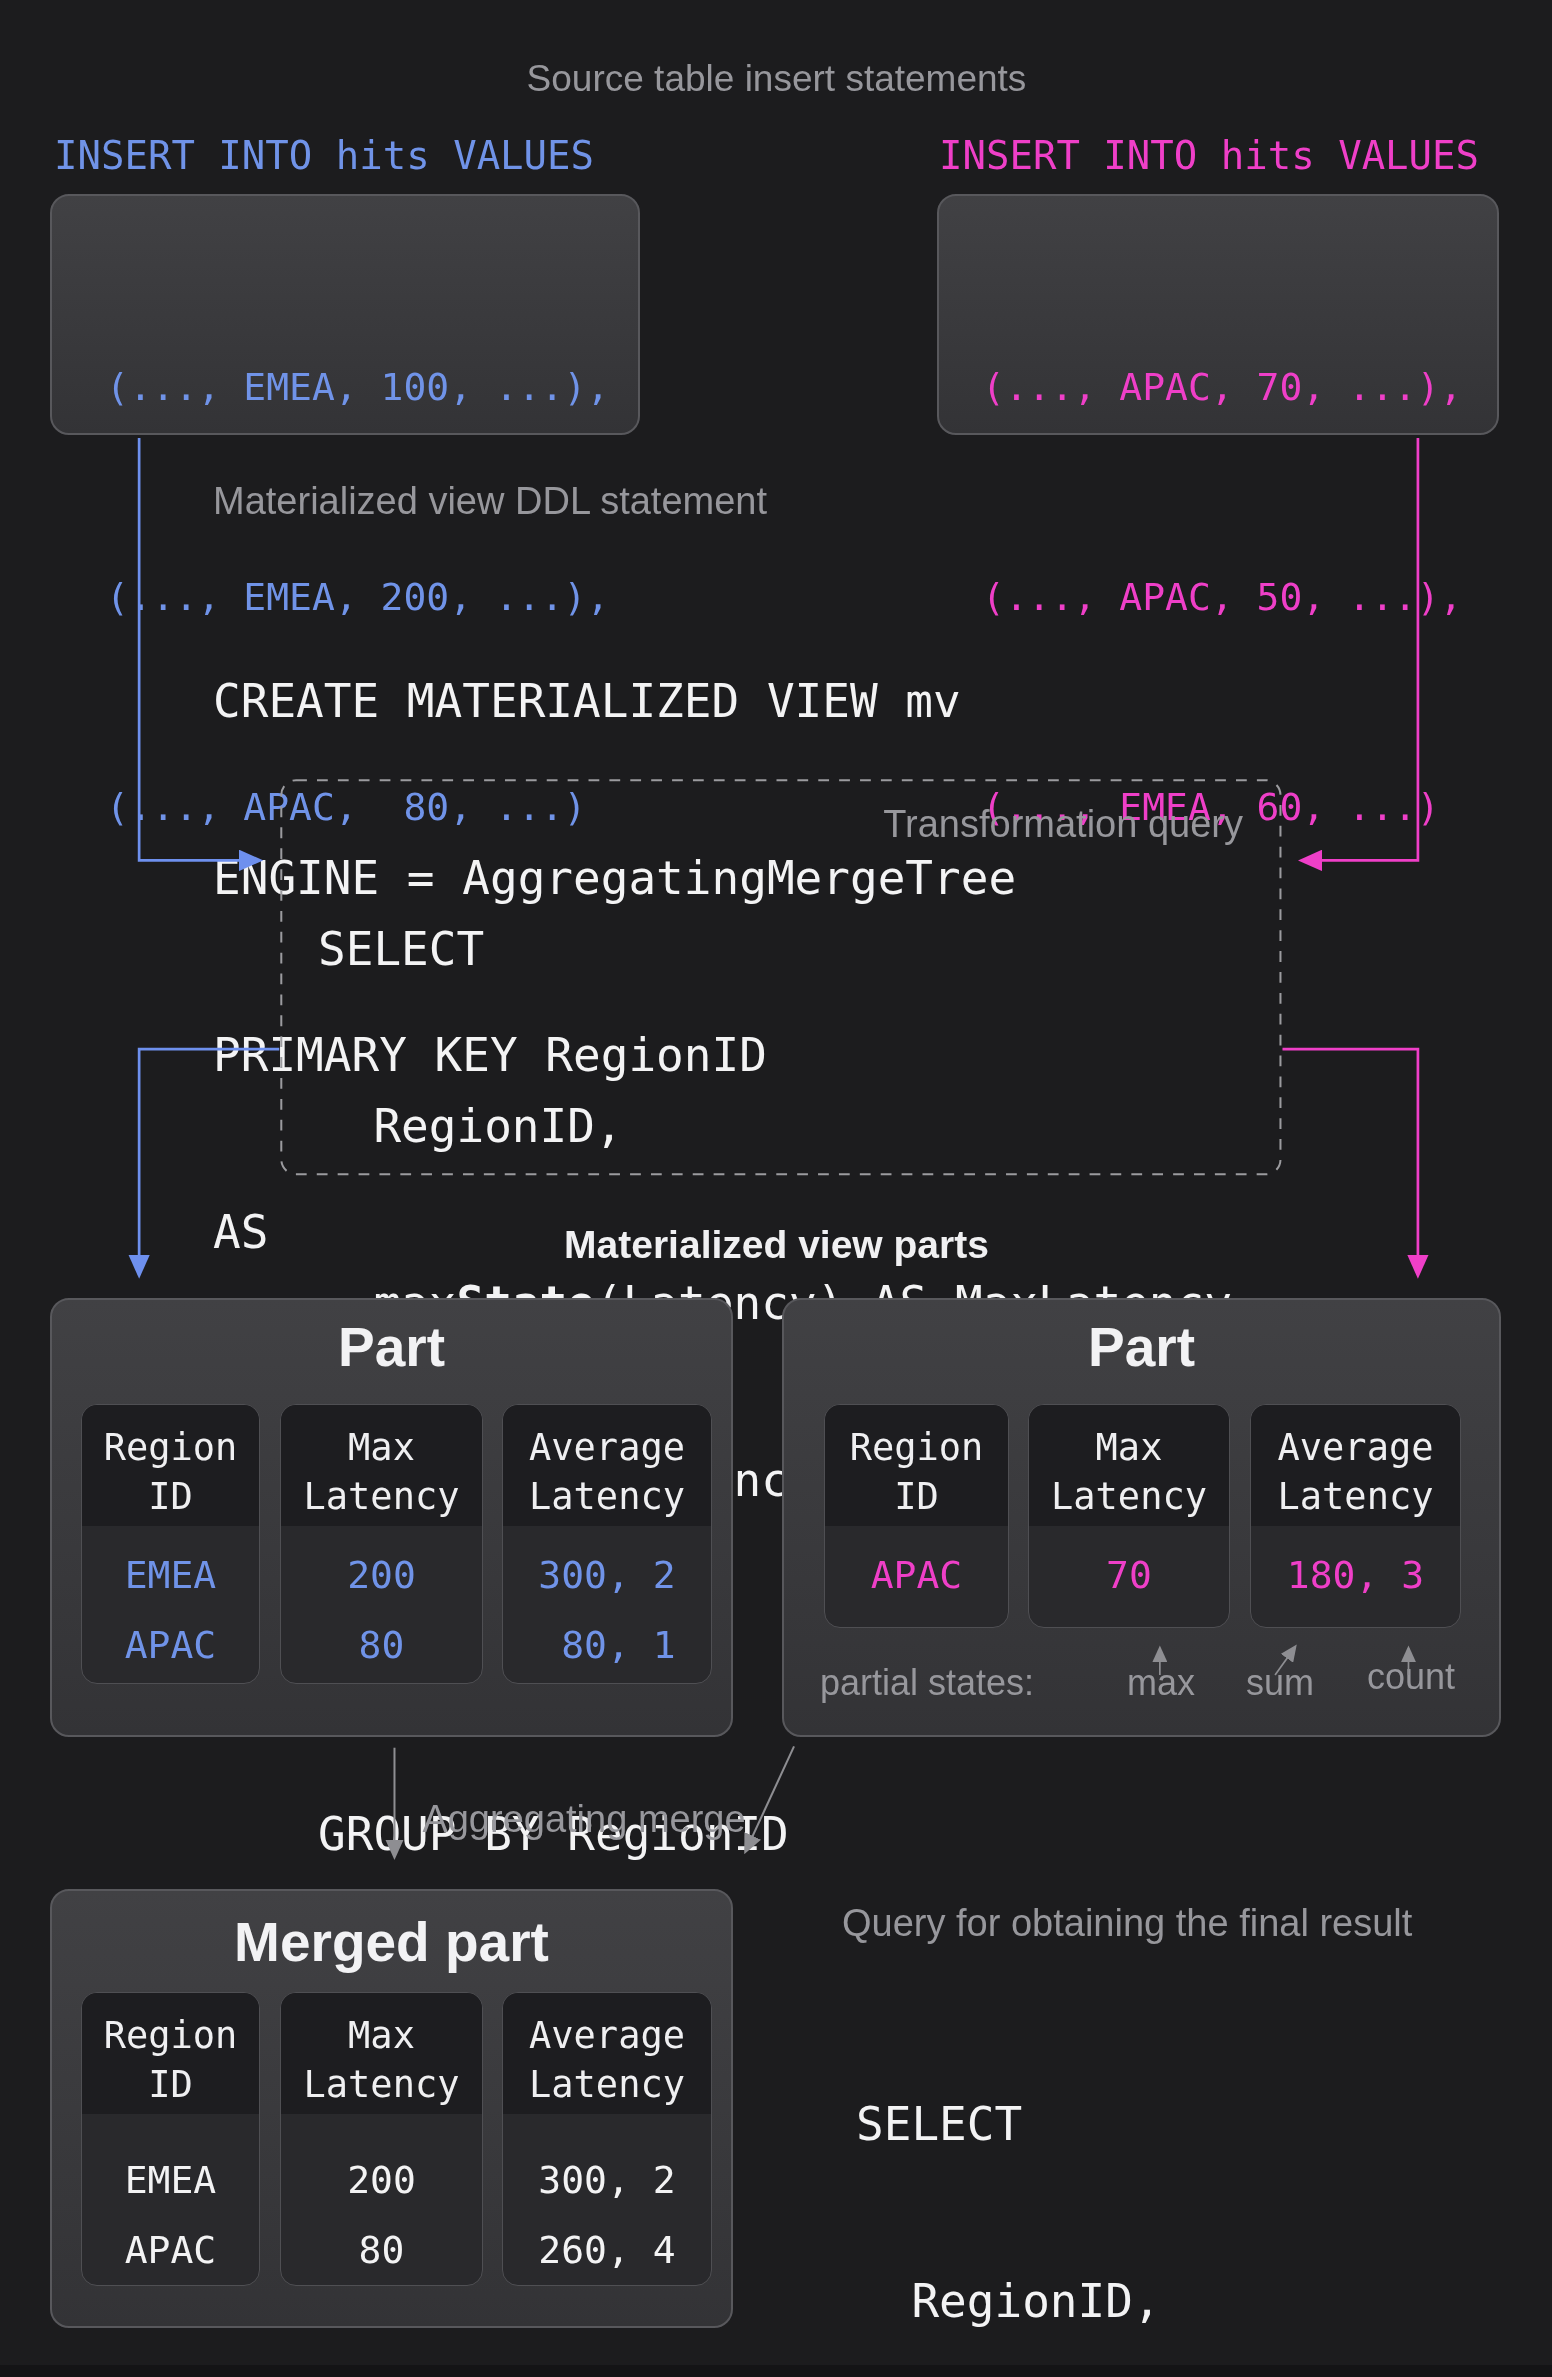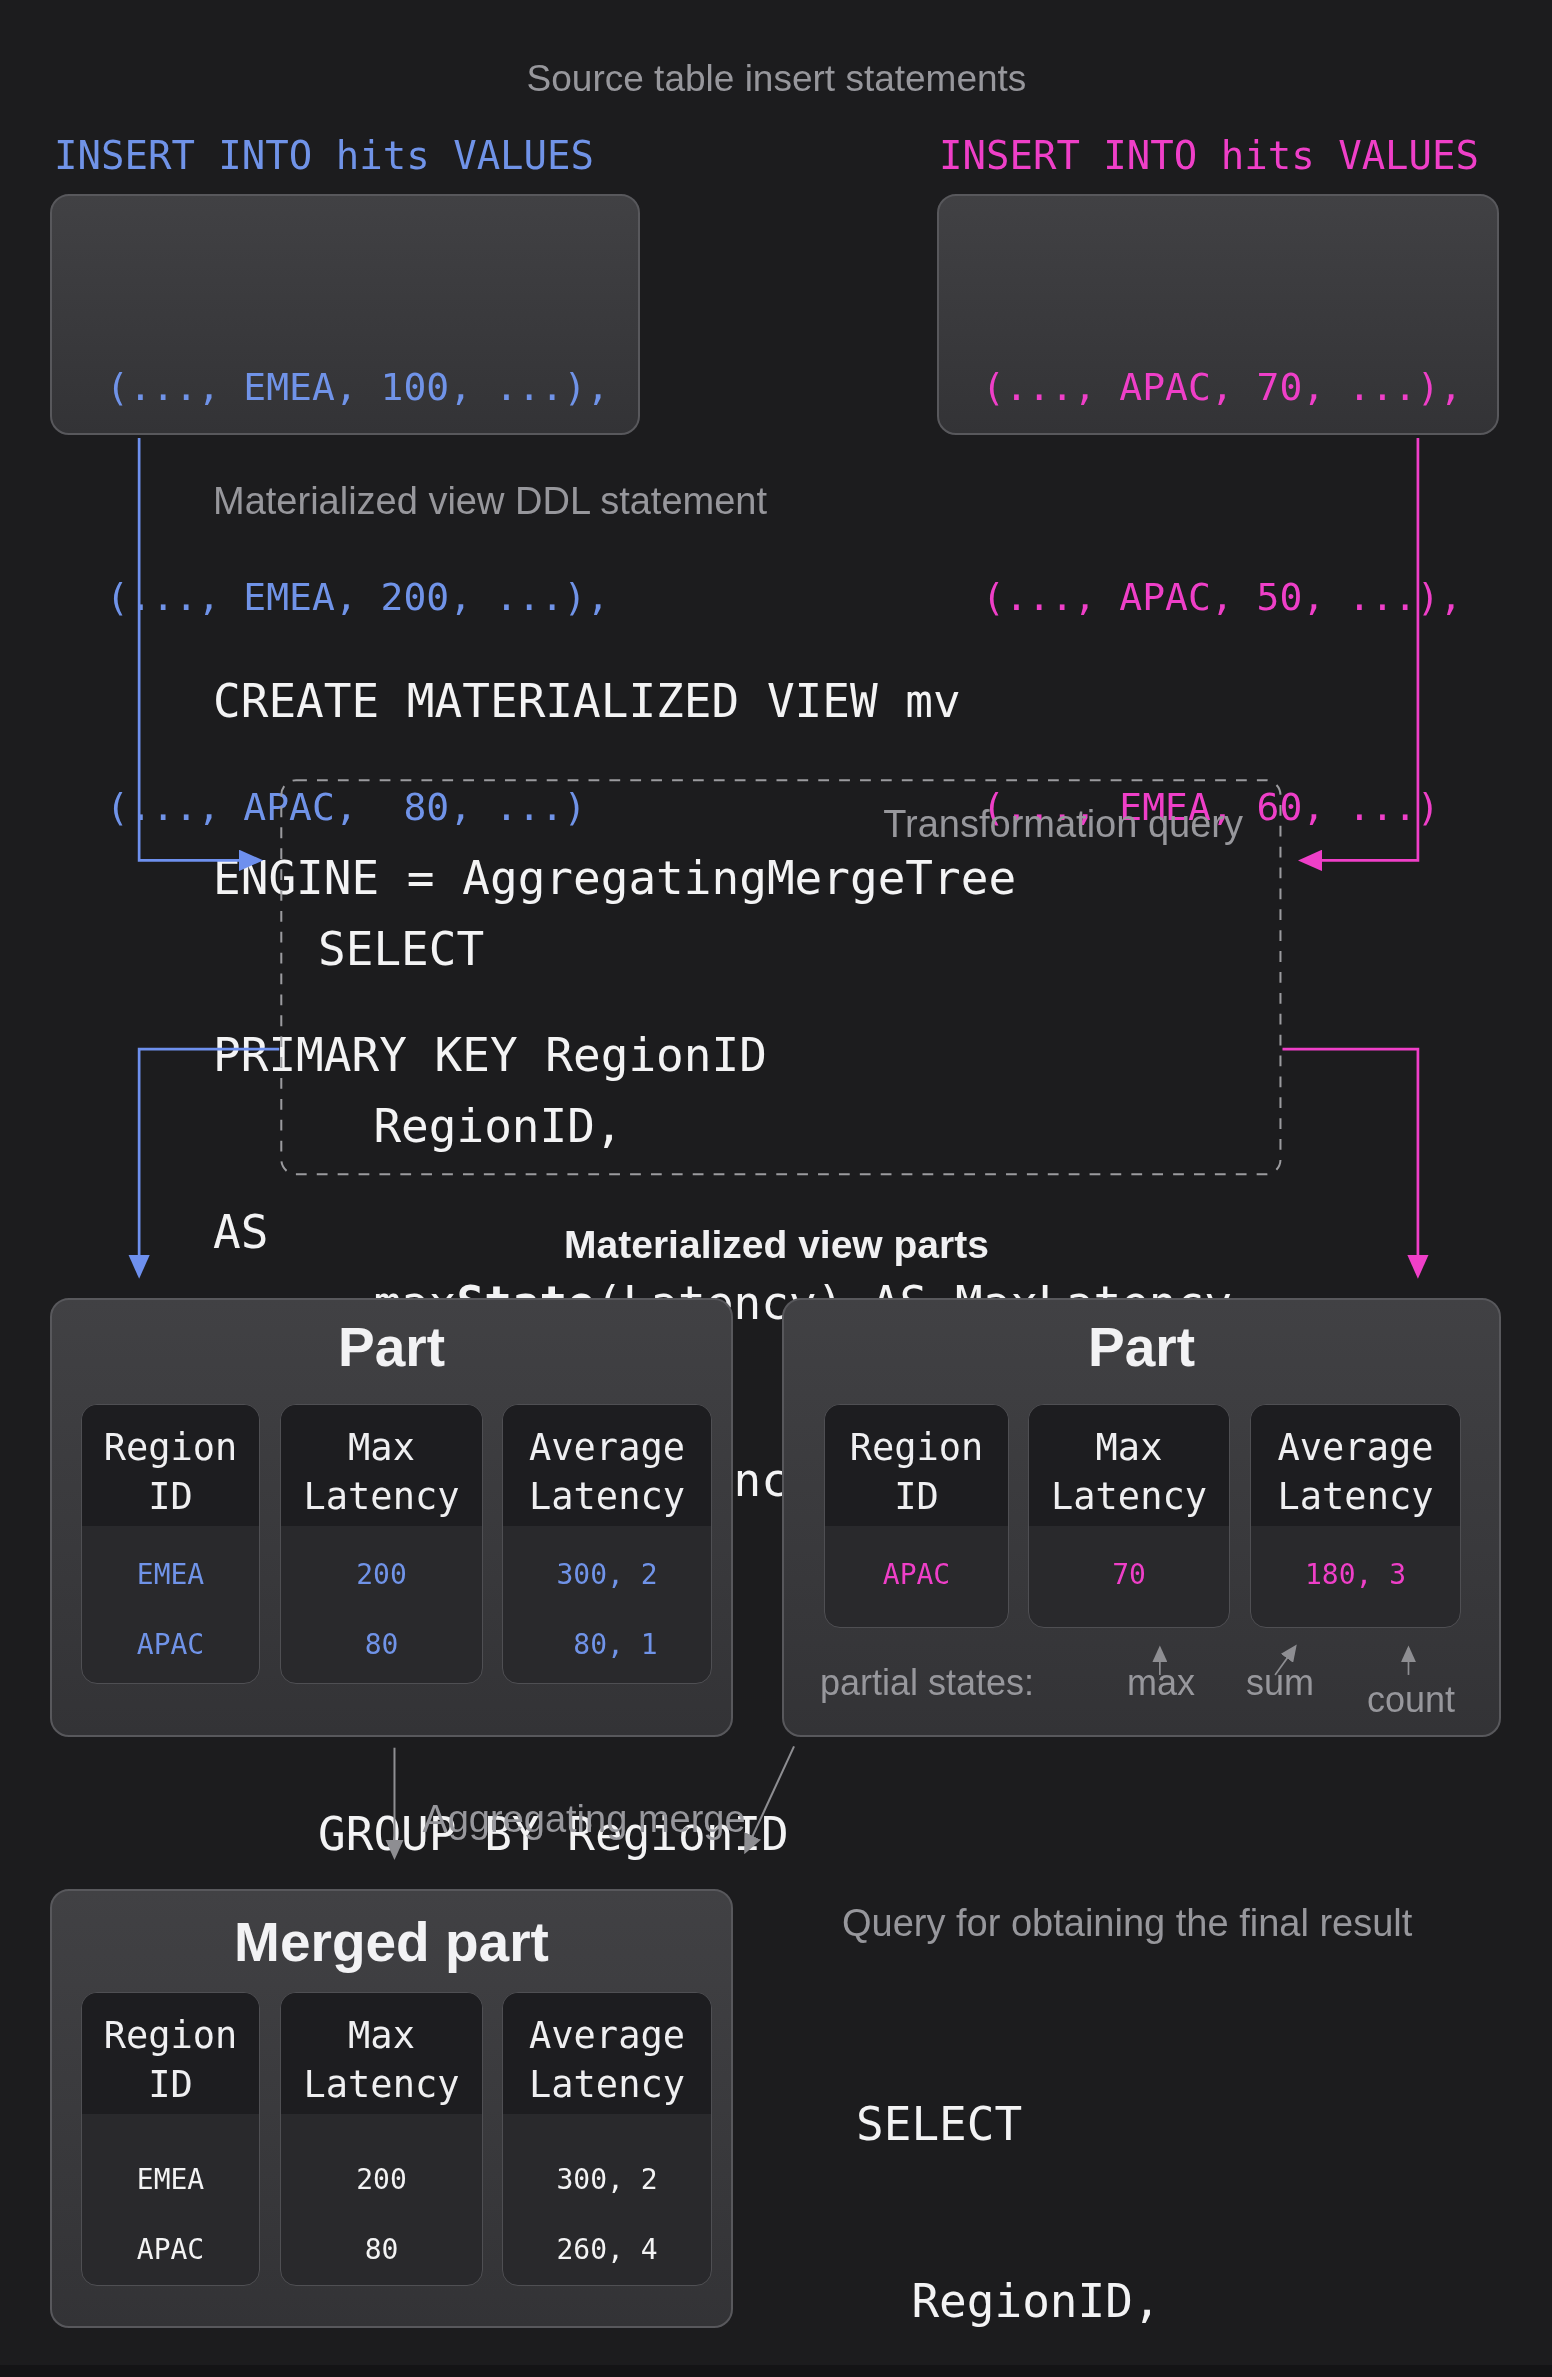--- a/index.html
+++ b/index.html
@@ -44,21 +44,21 @@
     position:absolute;
     background:#29292c;border:1.3px solid #4f4f53;border-radius:16px;
     box-sizing:border-box;overflow:hidden;
   }
   .col .hd{
     background:#1d1d20;height:121px;box-sizing:border-box;
     padding-top:17.5px;text-align:center;
     font-size:37px;line-height:49px;color:#efeff1;white-space:pre;
   }
   .col .bd{
-    text-align:center;font-size:28px;line-height:70px;white-space:pre;
+    text-align:center;font-size:38px;line-height:70px;white-space:pre;
     padding-top:13.5px;
   }
   .col .bd.pad-lg{padding-top:31px;}
 
   .ps-label{font-size:36px;line-height:40px;color:#97979c;}
   .ps-marker{font-size:36px;line-height:40px;color:#97979c;transform:translateX(-50%);}
 
   .merge-label{transform:translateX(-50%);font-size:38px;line-height:43px;}
 
   svg.overlay{position:absolute;left:0;top:0;pointer-events:none;}
@@ -136,21 +136,21 @@
       <div class="hd"><div>Max</div><div>Latency</div></div>
       <div class="bd magenta"><div>70</div></div>
     </div>
     <div class="col mono" style="left:466px;top:104px;width:211px;height:224px;">
       <div class="hd"><div>Average</div><div>Latency</div></div>
       <div class="bd magenta"><div>180, 3</div></div>
     </div>
     <div class="abs ps-label sans" style="left:36px;top:363px;">partial states:</div>
     <div class="abs ps-marker sans" style="left:377px;top:363px;">max</div>
     <div class="abs ps-marker sans" style="left:496px;top:363px;">sum</div>
-    <div class="abs ps-marker sans" style="left:627px;top:380px;text-align:right;">count</div>
+    <div class="abs ps-marker sans" style="left:627px;top:357px;text-align:right;">count</div>
   </div>
 
   <div class="abs merge-label gray sans" style="left:584px;top:1798px;">Aggregating merge</div>
 
   <div class="abs panel" style="left:50px;top:1889px;width:683px;height:439px;">
     <div class="abs part-title sans" style="top:28px;">Merged part</div>
     <div class="col mono" style="left:29px;top:101px;width:179px;height:294px;">
       <div class="hd"><div>Region</div><div>ID</div></div>
       <div class="bd pad-lg white"><div>EMEA</div><div>APAC</div></div>
     </div>

